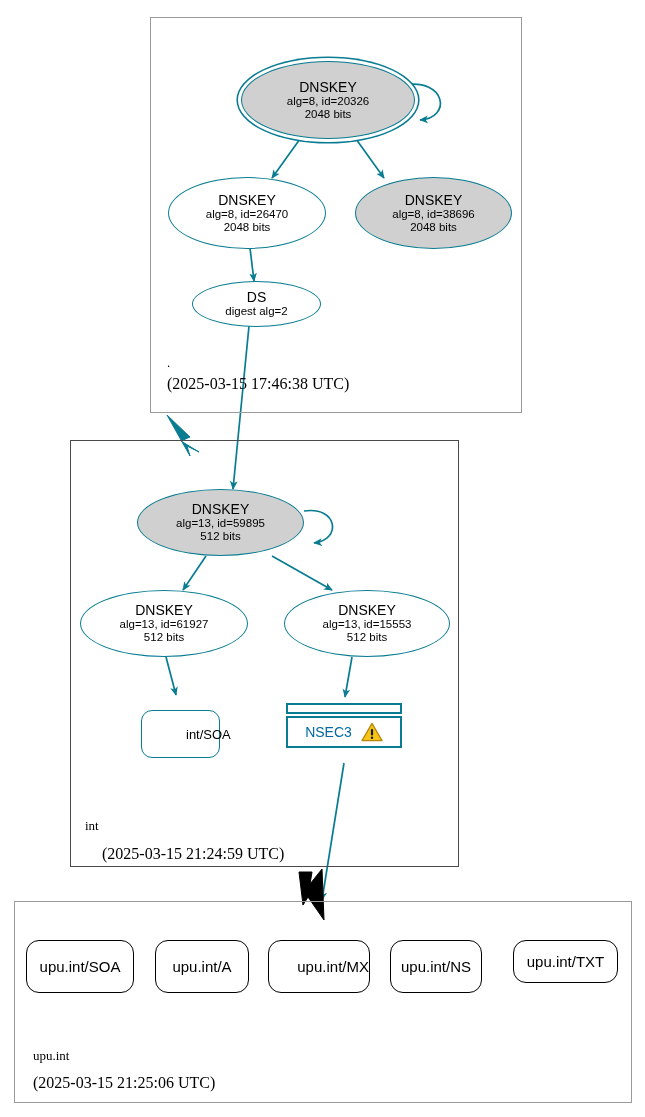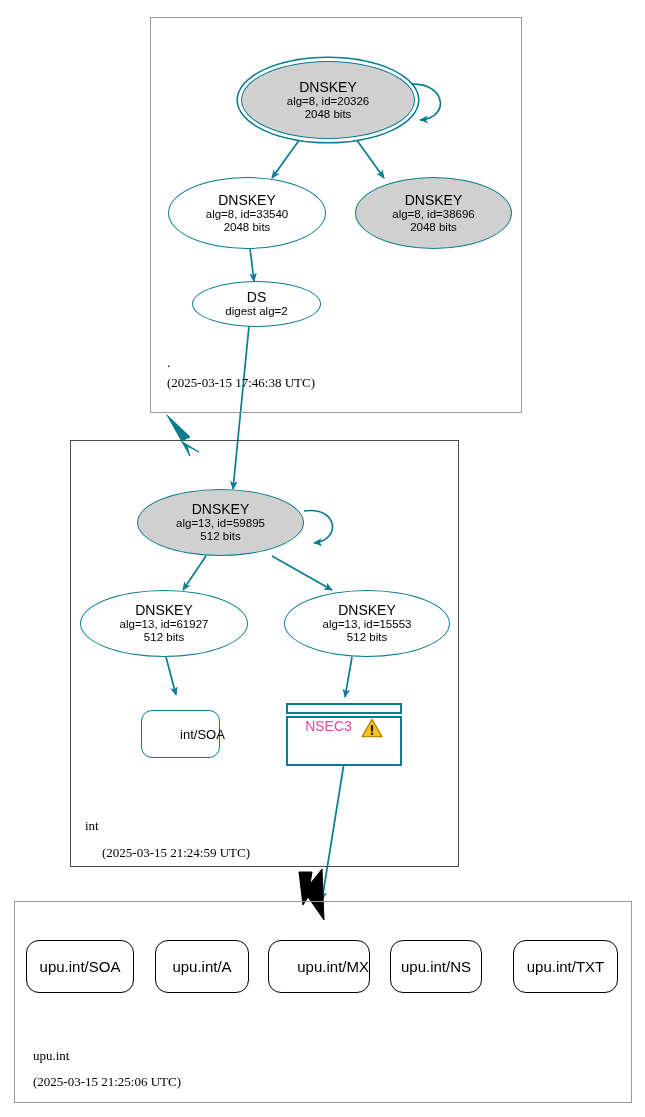--- a/index.html
+++ b/index.html
@@ -27,21 +27,21 @@
     box-sizing: border-box;
   }
   .zone-box.dark { border-color: #4a4a4a; }
   .zone-label {
     position: absolute;
     font-family: "Liberation Serif", serif;
     color: #000000;
     white-space: nowrap;
   }
   .zone-name { font-size: 13px; }
-  .zone-time { font-size: 13px; }
+  .zone-time { font-size: 16px; }
 
   .node {
     position: absolute;
     box-sizing: border-box;
     display: flex;
     flex-direction: column;
     align-items: center;
     justify-content: center;
     text-align: center;
     color: #000000;
@@ -68,21 +68,21 @@
   .ds .t1 { font-size: 14px; }
 
   .rrset-box {
     position: absolute;
     box-sizing: border-box;
     border: 1.6px solid #097c92;
     border-radius: 11px;
     background: #ffffff;
     display: flex;
     align-items: center;
-    justify-content: center;
+    justify-content: flex-start;
     font-family: "Liberation Sans", sans-serif;
     font-size: 13px;
     color: #000000;
     padding-left: 44px;
   }
   .leaf-box {
     position: absolute;
     box-sizing: border-box;
     border: 1.7px solid #000000;
     border-radius: 13px;
@@ -101,29 +101,29 @@
     border: 2.2px solid #097c92;
     background: #ffffff;
     height: 11px;
     width: 100%;
   }
   .nsec3-body {
     box-sizing: border-box;
     border: 2.2px solid #097c92;
     background: #ffffff;
     display: flex;
-    align-items: flex-start;
+    align-items: center;
     justify-content: center;
     gap: 9px;
-    height: 50px;
+    height: 32px;
     width: 100%;
     margin-top: 2px;
     font-family: "Liberation Sans", sans-serif;
     font-size: 14px;
-    color: #ec4899;
+    color: #0369a1;
   }
   .warn-icon { display: block; }
 </style>
 </head>
 <body>
 
 <svg id="canvas" viewBox="0 0 645 1117" xmlns="http://www.w3.org/2000/svg">
   <defs>
     <marker id="ah-teal" viewBox="0 0 10 10" refX="9" refY="5" markerWidth="5.2" markerHeight="5.2" orient="auto-start-reverse">
       <path d="M 0 0.6 L 10 5 L 0 9.4 L 2.6 5 Z" fill="#097c92"></path>
@@ -188,21 +188,21 @@
 <div class="zone-label zone-time" style="left:167px; top:375px;">(2025-03-15 17:46:38 UTC)</div>
 
 <div class="node ellipse shaded ksk" style="left:241px; top:61px; width:174px; height:78px;">
   <div class="t1">DNSKEY</div>
   <div class="t2">alg=8, id=20326</div>
   <div class="t3">2048 bits</div>
 </div>
 
 <div class="node ellipse" style="left:168px; top:177px; width:158px; height:72px;">
   <div class="t1">DNSKEY</div>
-  <div class="t2">alg=8, id=33540</div>
+  <div class="t2">alg=8, id=26470</div>
   <div class="t3">2048 bits</div>
 </div>
 
 <div class="node ellipse shaded" style="left:355px; top:177px; width:157px; height:72px;">
   <div class="t1">DNSKEY</div>
   <div class="t2">alg=8, id=38696</div>
   <div class="t3">2048 bits</div>
 </div>
 
 <div class="node ellipse ds" style="left:192px; top:281px; width:129px; height:46px;">
@@ -257,15 +257,15 @@
 </div>
 <div class="leaf-box" style="left:155px; top:940px; width:94px; height:53px;">
   <span>upu.int/A</span>
 </div>
 <div class="leaf-box" style="left:268px; top:940px; width:102px; height:53px;justify-content:flex-end;">
   <span>upu.int/MX</span>
 </div>
 <div class="leaf-box" style="left:390px; top:940px; width:92px; height:53px;">
   <span>upu.int/NS</span>
 </div>
-<div class="leaf-box" style="left:513px; top:940px; width:105px; height:53px;">
+<div class="leaf-box" style="left:513px; top:940px; width:105px; height:43px;">
   <span>upu.int/TXT</span>
 </div>
 
 </body></html>

